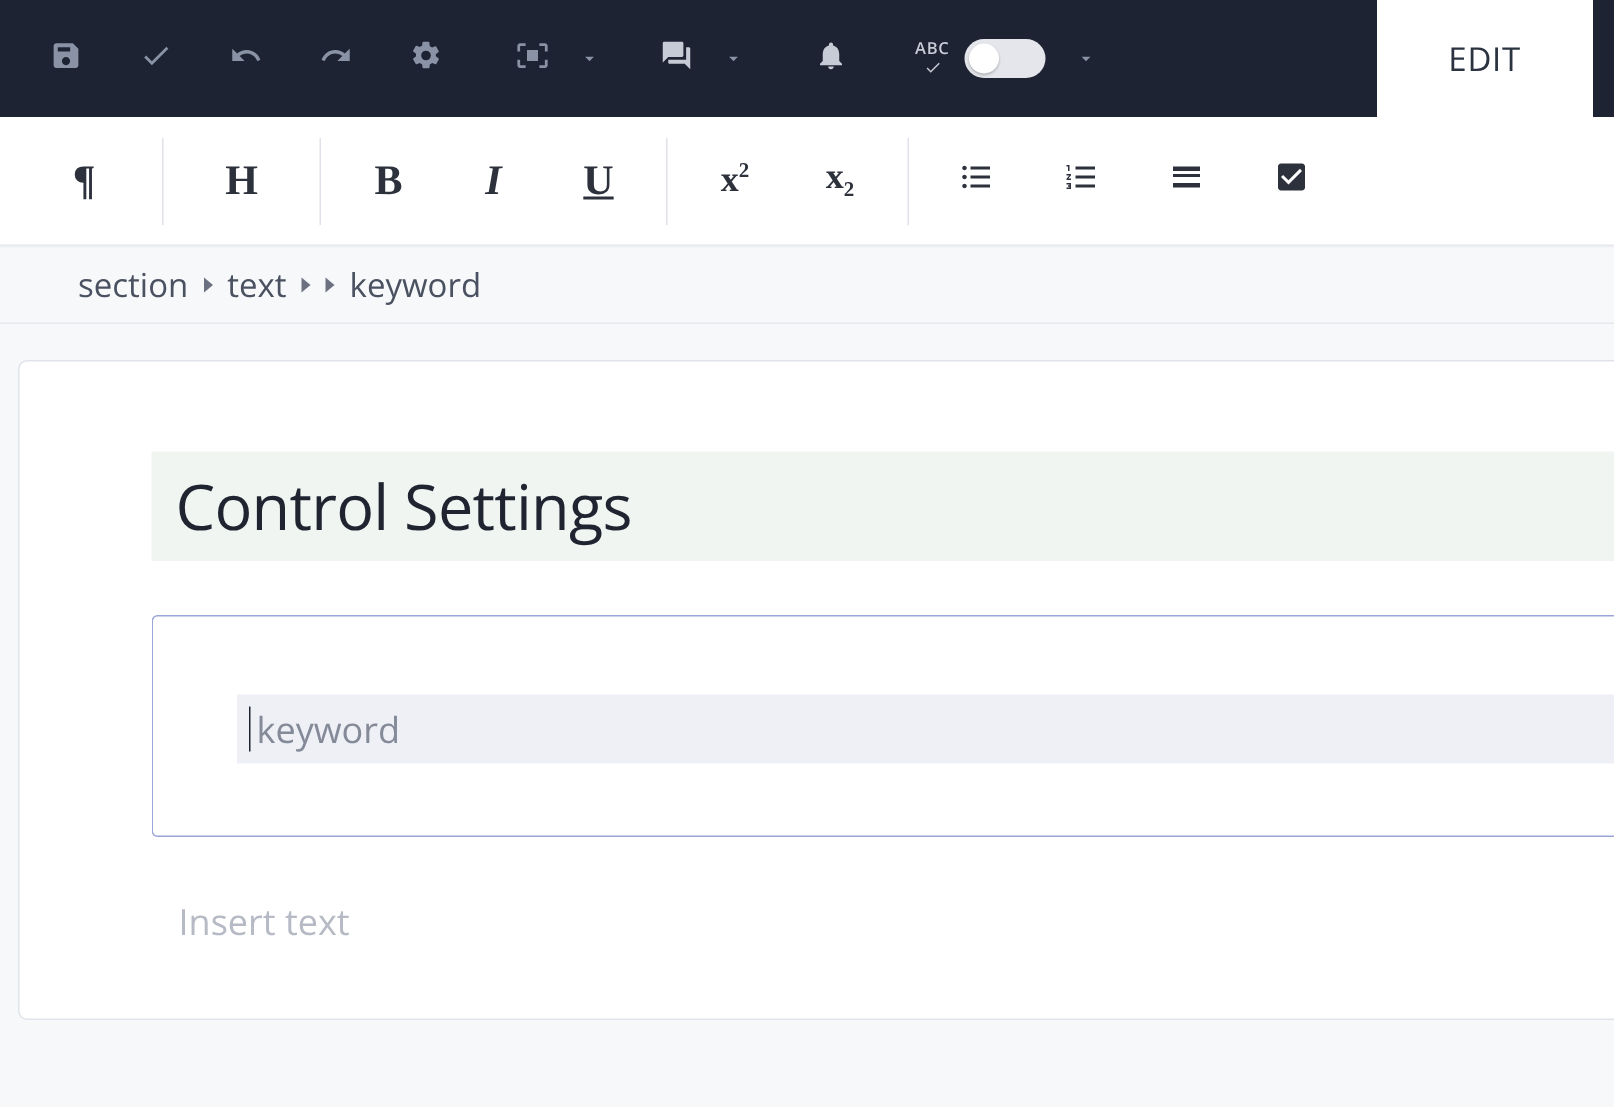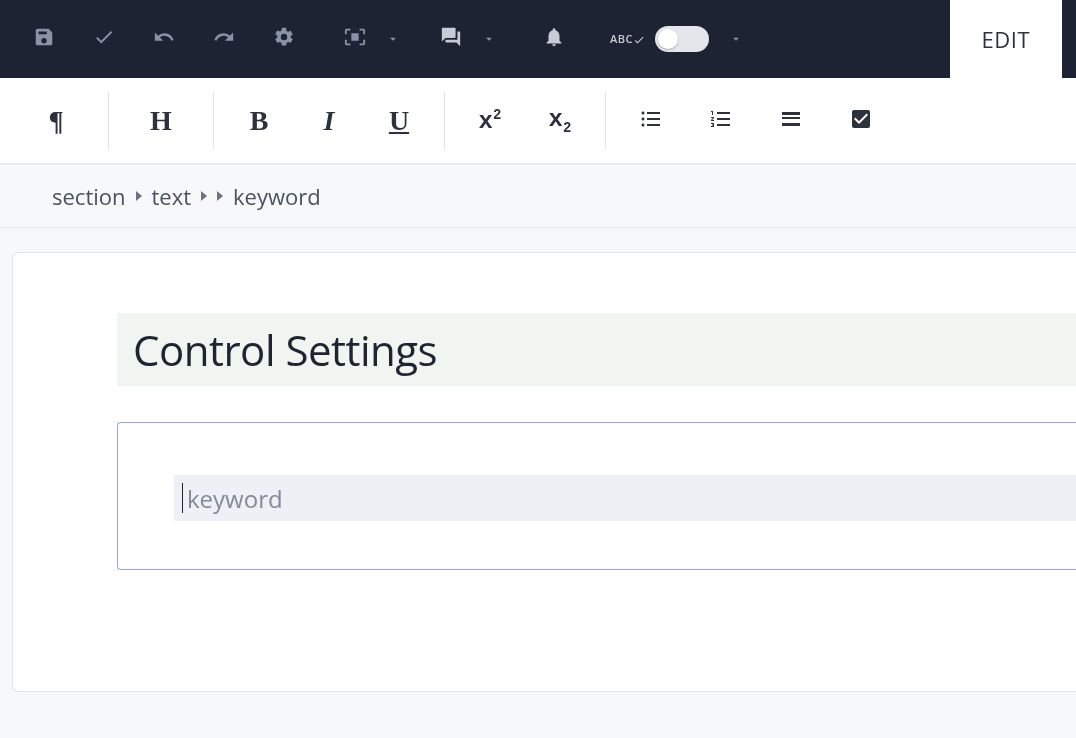--- a/index.html
+++ b/index.html
@@ -37,40 +37,40 @@
   .tb-btn svg { width: 22px; height: 22px; fill: #8a93a6; }
   .tb-btn.tight { width: auto; padding: 0 10px; }
   .tb-group {
     display: flex;
     align-items: center;
     margin-left: 20px;
   }
   .tb-group .chev { color:#8a93a6; }
   .chev svg { width: 14px; height: 14px; fill: #8a93a6; }
   .spellcheck-group { display:flex; align-items:center; gap:10px; margin-left: 26px;}
-  .abc-icon { display:flex; align-items:center; color:#c6cbd6; font-size:11px; font-weight:600; letter-spacing:0.5px; line-height:10px;}
+  .abc-icon { display:flex; flex-direction:column; align-items:center; color:#c6cbd6; font-size:11px; font-weight:600; letter-spacing:0.5px; line-height:10px;}
   .abc-icon svg { width:12px; height:12px; fill:#c6cbd6; margin-top:1px;}
   .toggle {
     width: 54px; height: 26px; border-radius: 13px;
     background: #e4e6eb; position: relative;
   }
   .toggle::after {
     content:""; position:absolute; left:3px; top:3px;
     width:20px; height:20px; border-radius:50%; background:#fff;
     box-shadow: 0 1px 2px rgba(0,0,0,.25);
   }
   .edit-tab {
     background: #fff;
     color: #2b3340;
     font-size: 22px;
     font-weight: 400;
     letter-spacing: 0.5px;
     display: flex;
     align-items: center;
-    padding: 0 32px;
+    padding: 0 48px;
   }
   .dark-sliver {
     width: 14px;
     background: #1d2332;
   }
 
   
   .format-bar {
     background: #fff;
     height: 86px;
@@ -88,29 +88,29 @@
     color: #2c313c;
     cursor: pointer;
     font-family: Georgia, "Times New Roman", serif;
   }
   .fmt-btn.narrow { width: 70px; }
   .fmt-btn svg { width:24px; height:24px; fill:#2c313c; }
   .fmt-btn .glyph { font-size: 28px; font-weight: 700; }
   .fmt-sep {
     width: 1px; height: 58px; background: #dfe2e9; margin: 0 10px;
   }
-  .supsub { font-family: Liberation Mono, monospace; font-size:24px; font-weight:700; position:relative; }
+  .supsub { font-family: Liberation Serif, serif; font-size:24px; font-weight:700; position:relative; }
   .supsub sup, .supsub sub { font-size: 14px; font-weight:700; }
 
   
   .breadcrumb-bar {
     background: #f7f8fa;
     border-top: 1px solid #edeff4;
     border-bottom: 1px solid #e6e8ee;
-    height: 64px;
+    height: 52px;
     display: flex;
     align-items: center;
     padding-left: 52px;
     font-size: 22px;
     color: #4a5160;
     gap: 10px;
   }
   .breadcrumb-bar .crumb { color:#4a5160; }
   .breadcrumb-bar .sep-tri {
     width:0; height:0;
@@ -122,21 +122,21 @@
   
   .doc-wrap {
     padding: 24px 0 0 12px;
   }
   .doc {
     background:#fff;
     border:1px solid #e1e3ea;
     border-right: none;
     border-radius: 6px 0 0 6px;
     min-height: 440px;
-    padding: 60px 0 40px 16px;
+    padding: 60px 0 40px 0;
     width: calc(100% - 0px);
   }
   .title-area {
     margin-left: 88px;
     background: #f0f5f2;
     padding: 8px 16px 8px 16px;
   }
   .doc-title {
     font-size: 42px;
     font-weight: 500;
@@ -361,15 +361,16 @@
       <div class="doc-title">Control Settings</div>
     </div>
 
     <div class="keyword-panel">
       <div class="keyword-field">
         <div class="cursor-caret"></div>
         <span class="placeholder">keyword</span>
       </div>
     </div>
 
+    <div class="insert-text">Insert text</div>
 
   </div>
 </div>
 
 </body></html>

